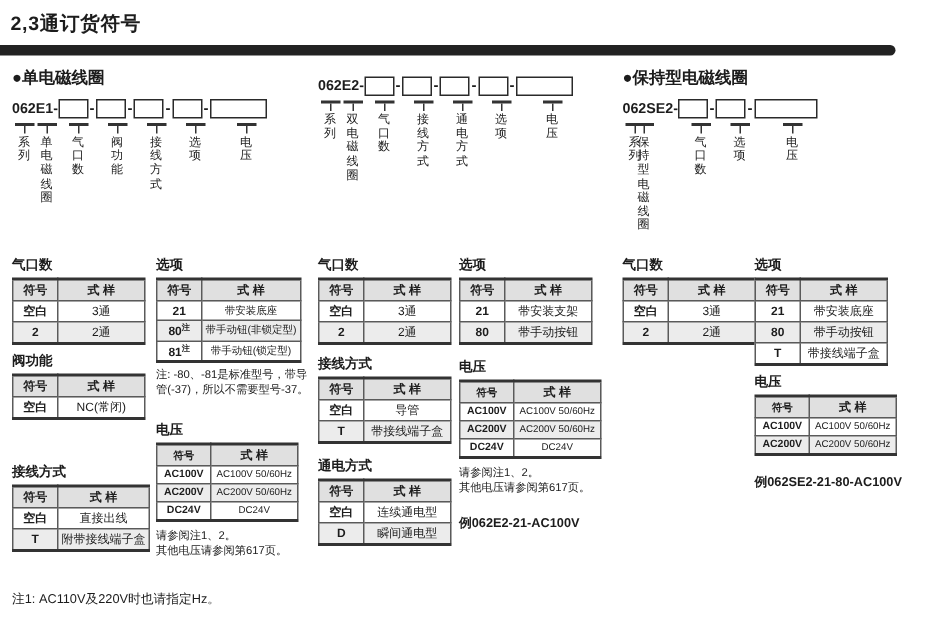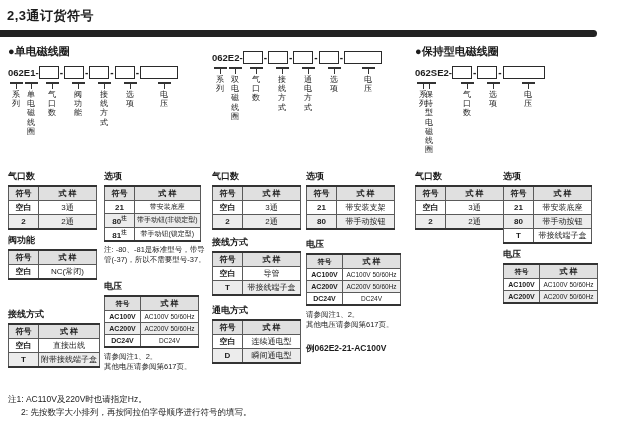--- a/index.html
+++ b/index.html
@@ -490,19 +490,19 @@
         <tr>
             <td class="code">AC100V</td>
             <td class="style">AC100V 50/60Hz</td>
           </tr>
         <tr>
             <td class="code">AC200V</td>
             <td class="style">AC200V 50/60Hz</td>
           </tr>
       </tbody>
     </table>
+    <div class="example">例062SE2-21-80-AC100V</div>
   </div>
 </div>
 
 <div class="footnotes">
   <div class="fn1">注1: AC110V及220V时也请指定Hz。</div>
-  <div class="fn2">2: 先按数字大小排列，再按阿拉伯字母顺序进行符号的填写。</div>
 </div>
 
 </body></html>

